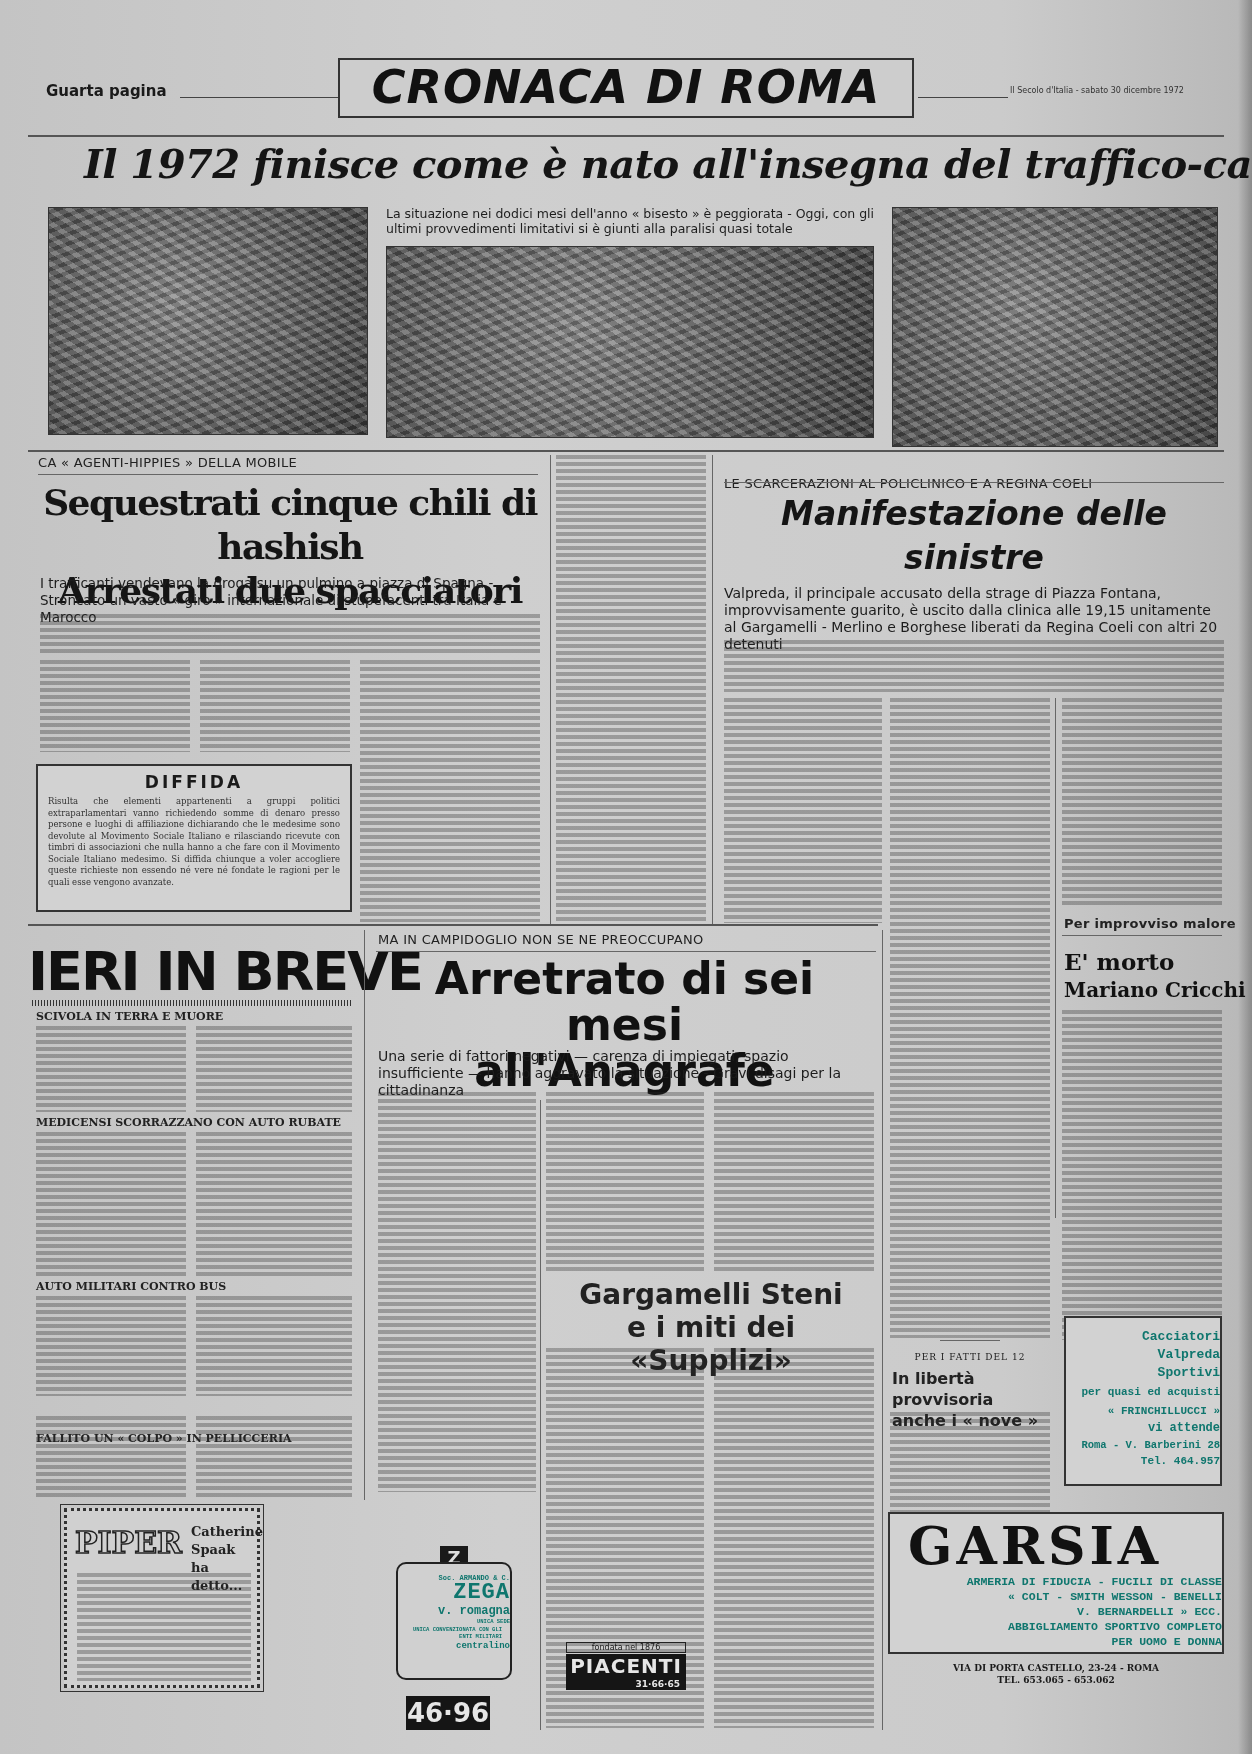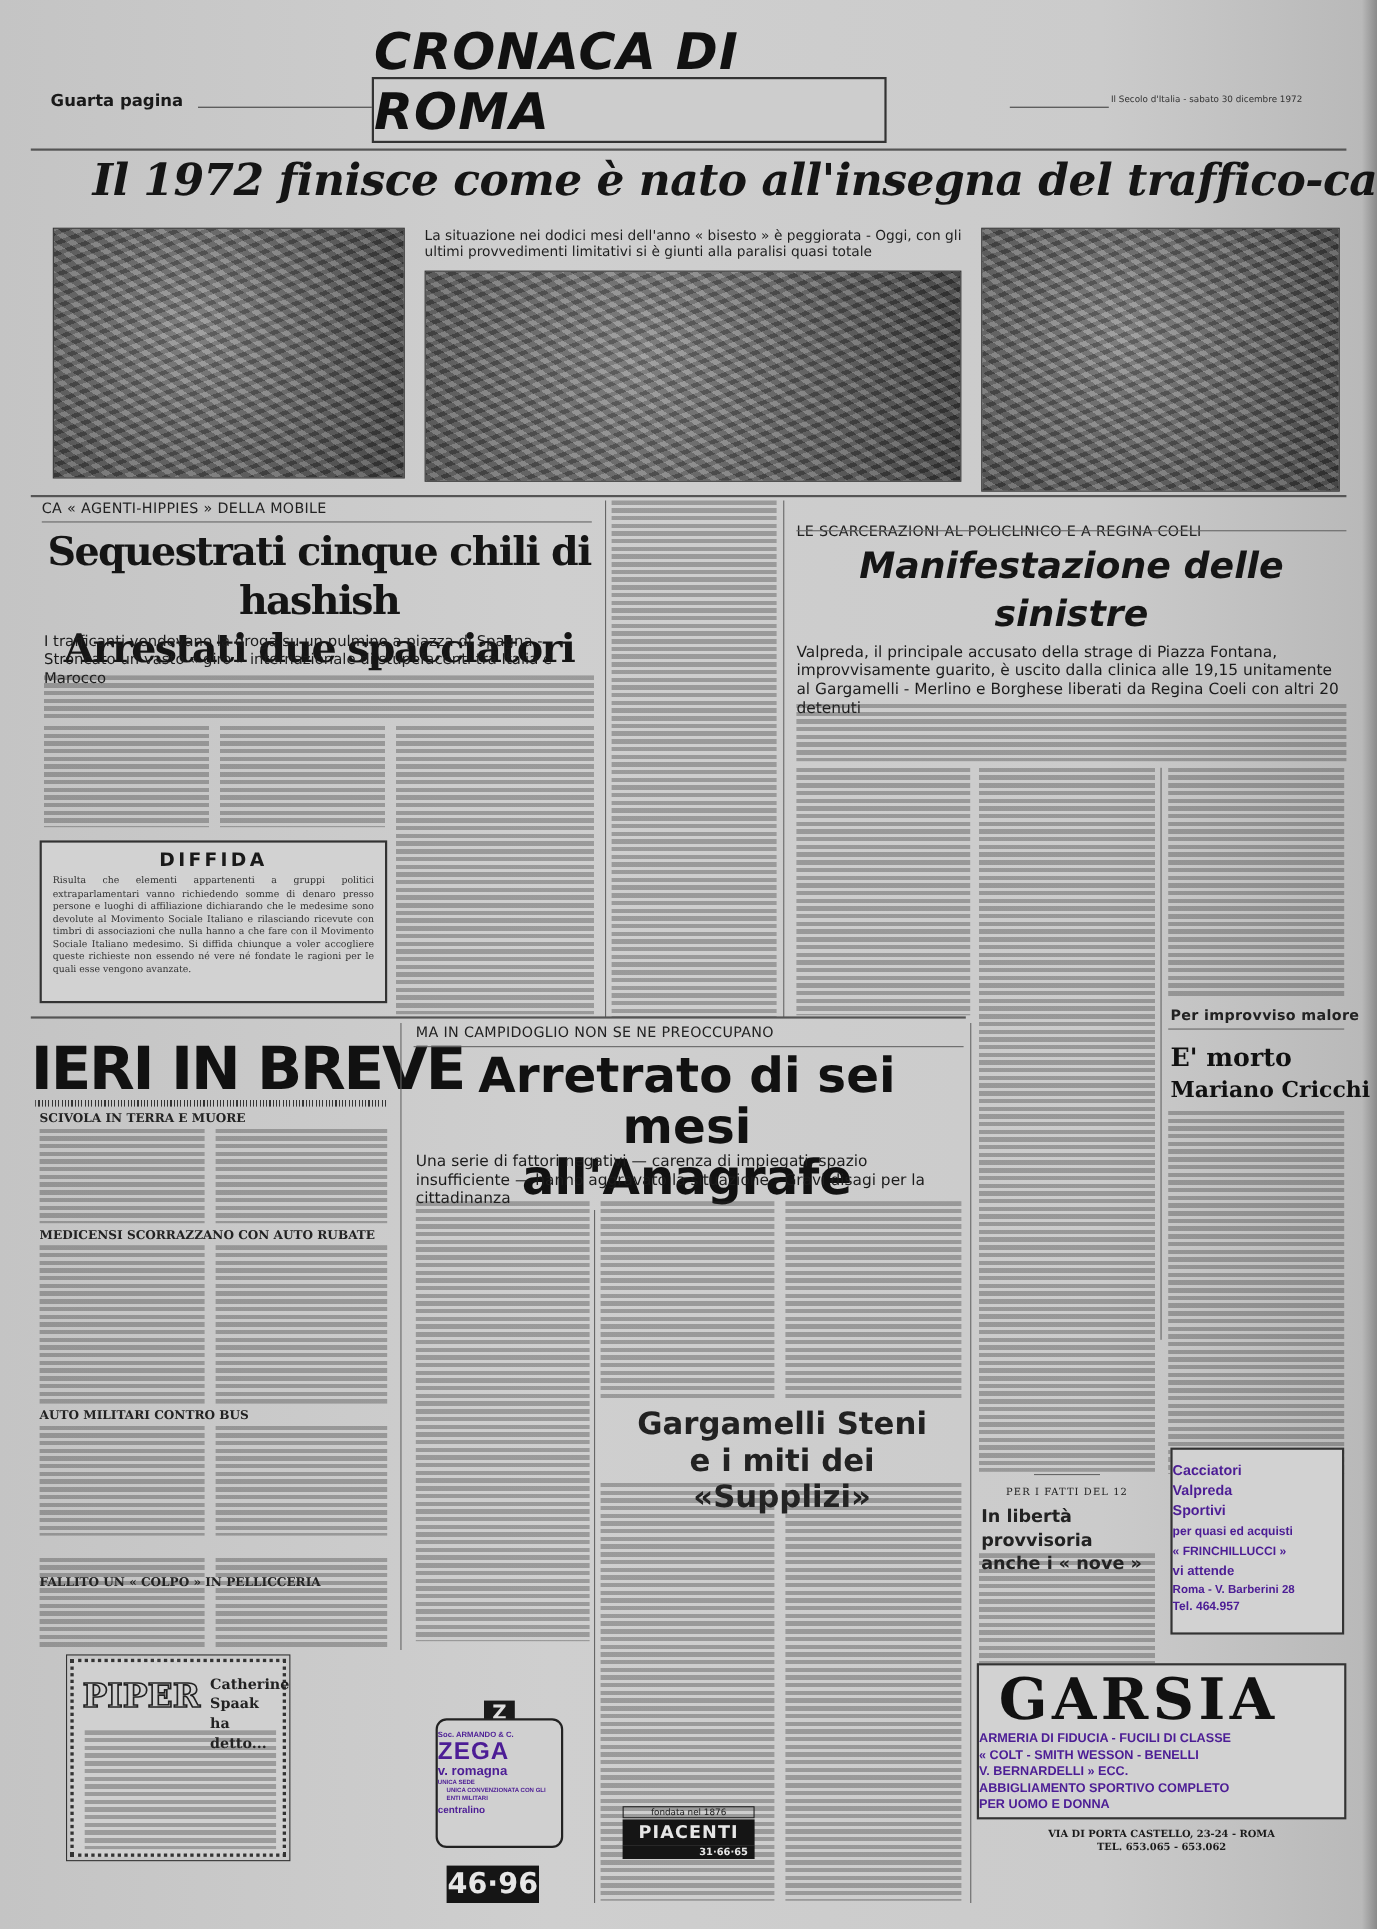--- a/index.html
+++ b/index.html
@@ -12,21 +12,21 @@
     overflow: hidden;
   }
   .page {
     position: absolute; left: 0; top: 0; width: 1252px; height: 1754px;
     background: linear-gradient(90deg, #c4c4c4 0%, #cfcfcf 40%, #cbcbcb 80%, #b8b8b8 100%);
   }
   .abs { position: absolute; }
   
   .guarta { left: 46px; top: 82px; font-family: "DejaVu Sans", sans-serif; font-weight: bold; font-size: 15px; }
   .mast-rule { height: 1px; background: #444; }
-  .mast-box { left: 338px; top: 70px; width: 468px; height: 60px; border: 2px solid #333; background: #cdcdcd; display: flex; align-items: flex-end; justify-content: center; }
+  .mast-box { left: 338px; top: 58px; width: 576px; height: 60px; border: 2px solid #333; background: #cdcdcd; display: flex; align-items: flex-start; justify-content: center; }
   .mast-title { font-family: "DejaVu Sans", sans-serif; font-weight: bold; font-style: italic; font-size: 46px; letter-spacing: 1px; color: #111; }
   .dateline { left: 1010px; top: 86px; font-family: "DejaVu Sans", sans-serif; font-size: 8px; color: #333; }
   .main-head { left: 84px; top: 140px; width: 1130px; font-family: "DejaVu Serif", serif; font-weight: bold; font-style: italic; font-size: 40px; letter-spacing: -0.5px; color: #151515; white-space: nowrap; }
   .photo { background:
       repeating-linear-gradient(35deg, rgba(0,0,0,0.15) 0 6px, rgba(255,255,255,0.12) 6px 11px),
       repeating-linear-gradient(-20deg, rgba(0,0,0,0.18) 0 4px, rgba(255,255,255,0.1) 4px 9px),
       radial-gradient(circle at 40% 40%, #8a8a8a, #3e3e3e);
     border: 1px solid #333; }
   .photo-caption { left: 386px; top: 206px; width: 500px; font-family: "DejaVu Sans", sans-serif; font-size: 12.5px; line-height: 15px; color: #1e1e1e; }
   .kicker { font-family: "DejaVu Sans", sans-serif; font-size: 13px; color: #222; letter-spacing: 0.3px; }
@@ -40,21 +40,21 @@
     opacity: 0.75;
   }
   .box { border: 2px solid #333; background: #d2d2d2; }
   .diffida-title { font-family: "DejaVu Sans", sans-serif; font-weight: bold; font-size: 17px; letter-spacing: 3px; text-align: center; }
   .ieri { font-family: "DejaVu Sans", sans-serif; font-weight: bold; font-size: 54px; letter-spacing: -2px; color: #111; }
   .subsec { font-family: "DejaVu Serif", serif; font-weight: bold; font-size: 11px; color: #222; }
   .arretrato { font-family: "DejaVu Sans", sans-serif; font-weight: bold; font-size: 44px; text-align: center; line-height: 46px; color: #111; }
   .antonella { font-family: "DejaVu Sans", sans-serif; font-weight: bold; font-size: 28px; text-align: center; line-height: 33px; color: #222; }
   .morto { font-family: "DejaVu Serif", serif; font-weight: bold; font-size: 23px; line-height: 28px; color: #111; }
   .libert { font-family: "DejaVu Sans", sans-serif; font-weight: bold; font-size: 16px; line-height: 21px; color: #222; }
-  .ad-line { font-family: Liberation Sans, sans-serif; font-weight: bold; text-align: left; color: #4c1d95; }
+  .ad-line { font-family: Liberation Mono, monospace; font-weight: bold; text-align: right; color: #0f766e; }
   .garsia { font-family: "DejaVu Serif", serif; font-weight: bold; font-size: 52px; letter-spacing: 4px; color: #111; }
   .piper-border { border: 3px dotted #333; outline: 1px solid #333; outline-offset: 3px; background: #d0d0d0; }
   .piper-logo { font-family: "DejaVu Serif", serif; font-weight: bold; font-size: 30px; color: #d0d0d0; -webkit-text-stroke: 1.5px #222; }
   .piper-title { font-family: "DejaVu Serif", serif; font-weight: bold; font-size: 16px; line-height: 20px; color: #222; }
   .zega-box { border: 2px solid #222; border-radius: 10px; background: #d0d0d0; }
   .black-band { background: #151515; color: #e6e6e6; text-align: center; font-family: "DejaVu Sans", sans-serif; font-weight: bold; }
   .shadow-right { right: 0; top: 0; width: 14px; height: 1754px; background: linear-gradient(90deg, rgba(0,0,0,0) 0%, rgba(0,0,0,0.25) 100%); }
 </style>
 </head>
 <body>
@@ -202,17 +202,17 @@
     <div class="ad-line" style="font-size:7px; margin-top:10px;">Soc. ARMANDO &amp; C.</div>
     <div class="ad-line" style="font-size:22px; line-height:22px; letter-spacing:1px;">ZEGA</div>
     <div class="ad-line" style="font-size:12px; line-height:14px;">v. romagna</div>
     <div class="ad-line" style="font-size:5.5px; line-height:8px;">UNICA SEDE</div>
     <div class="ad-line" style="font-size:5.5px; line-height:7px; padding:0 8px;">UNICA CONVENZIONATA CON GLI ENTI MILITARI</div>
     <div class="ad-line" style="font-size:9px; line-height:12px;">centralino</div>
   </div>
   <div class="abs black-band" style="left:406px; top:1696px; width:84px; height:34px; font-size:26px; line-height:34px;">46·96</div>
 
   <div class="abs" style="left:566px; top:1642px; width:120px; text-align:center; font-family:'DejaVu Sans', sans-serif; font-size:8px; border:1px solid #222;">fondata nel 1876</div>
-  <div class="abs black-band" style="left:566px; top:1654px; width:120px; height:24px; font-size:16px; line-height:24px; letter-spacing:1px;">PIACENTI</div>
+  <div class="abs black-band" style="left:566px; top:1654px; width:120px; height:24px; font-size:20px; line-height:24px; letter-spacing:1px;">PIACENTI</div>
   <div class="abs black-band" style="left:566px; top:1678px; width:120px; height:12px; font-size:9px; line-height:12px; text-align:right; padding-right:6px;">31·66·65</div>
 
   <div class="abs shadow-right"></div>
 </div>
 
 </body></html>

